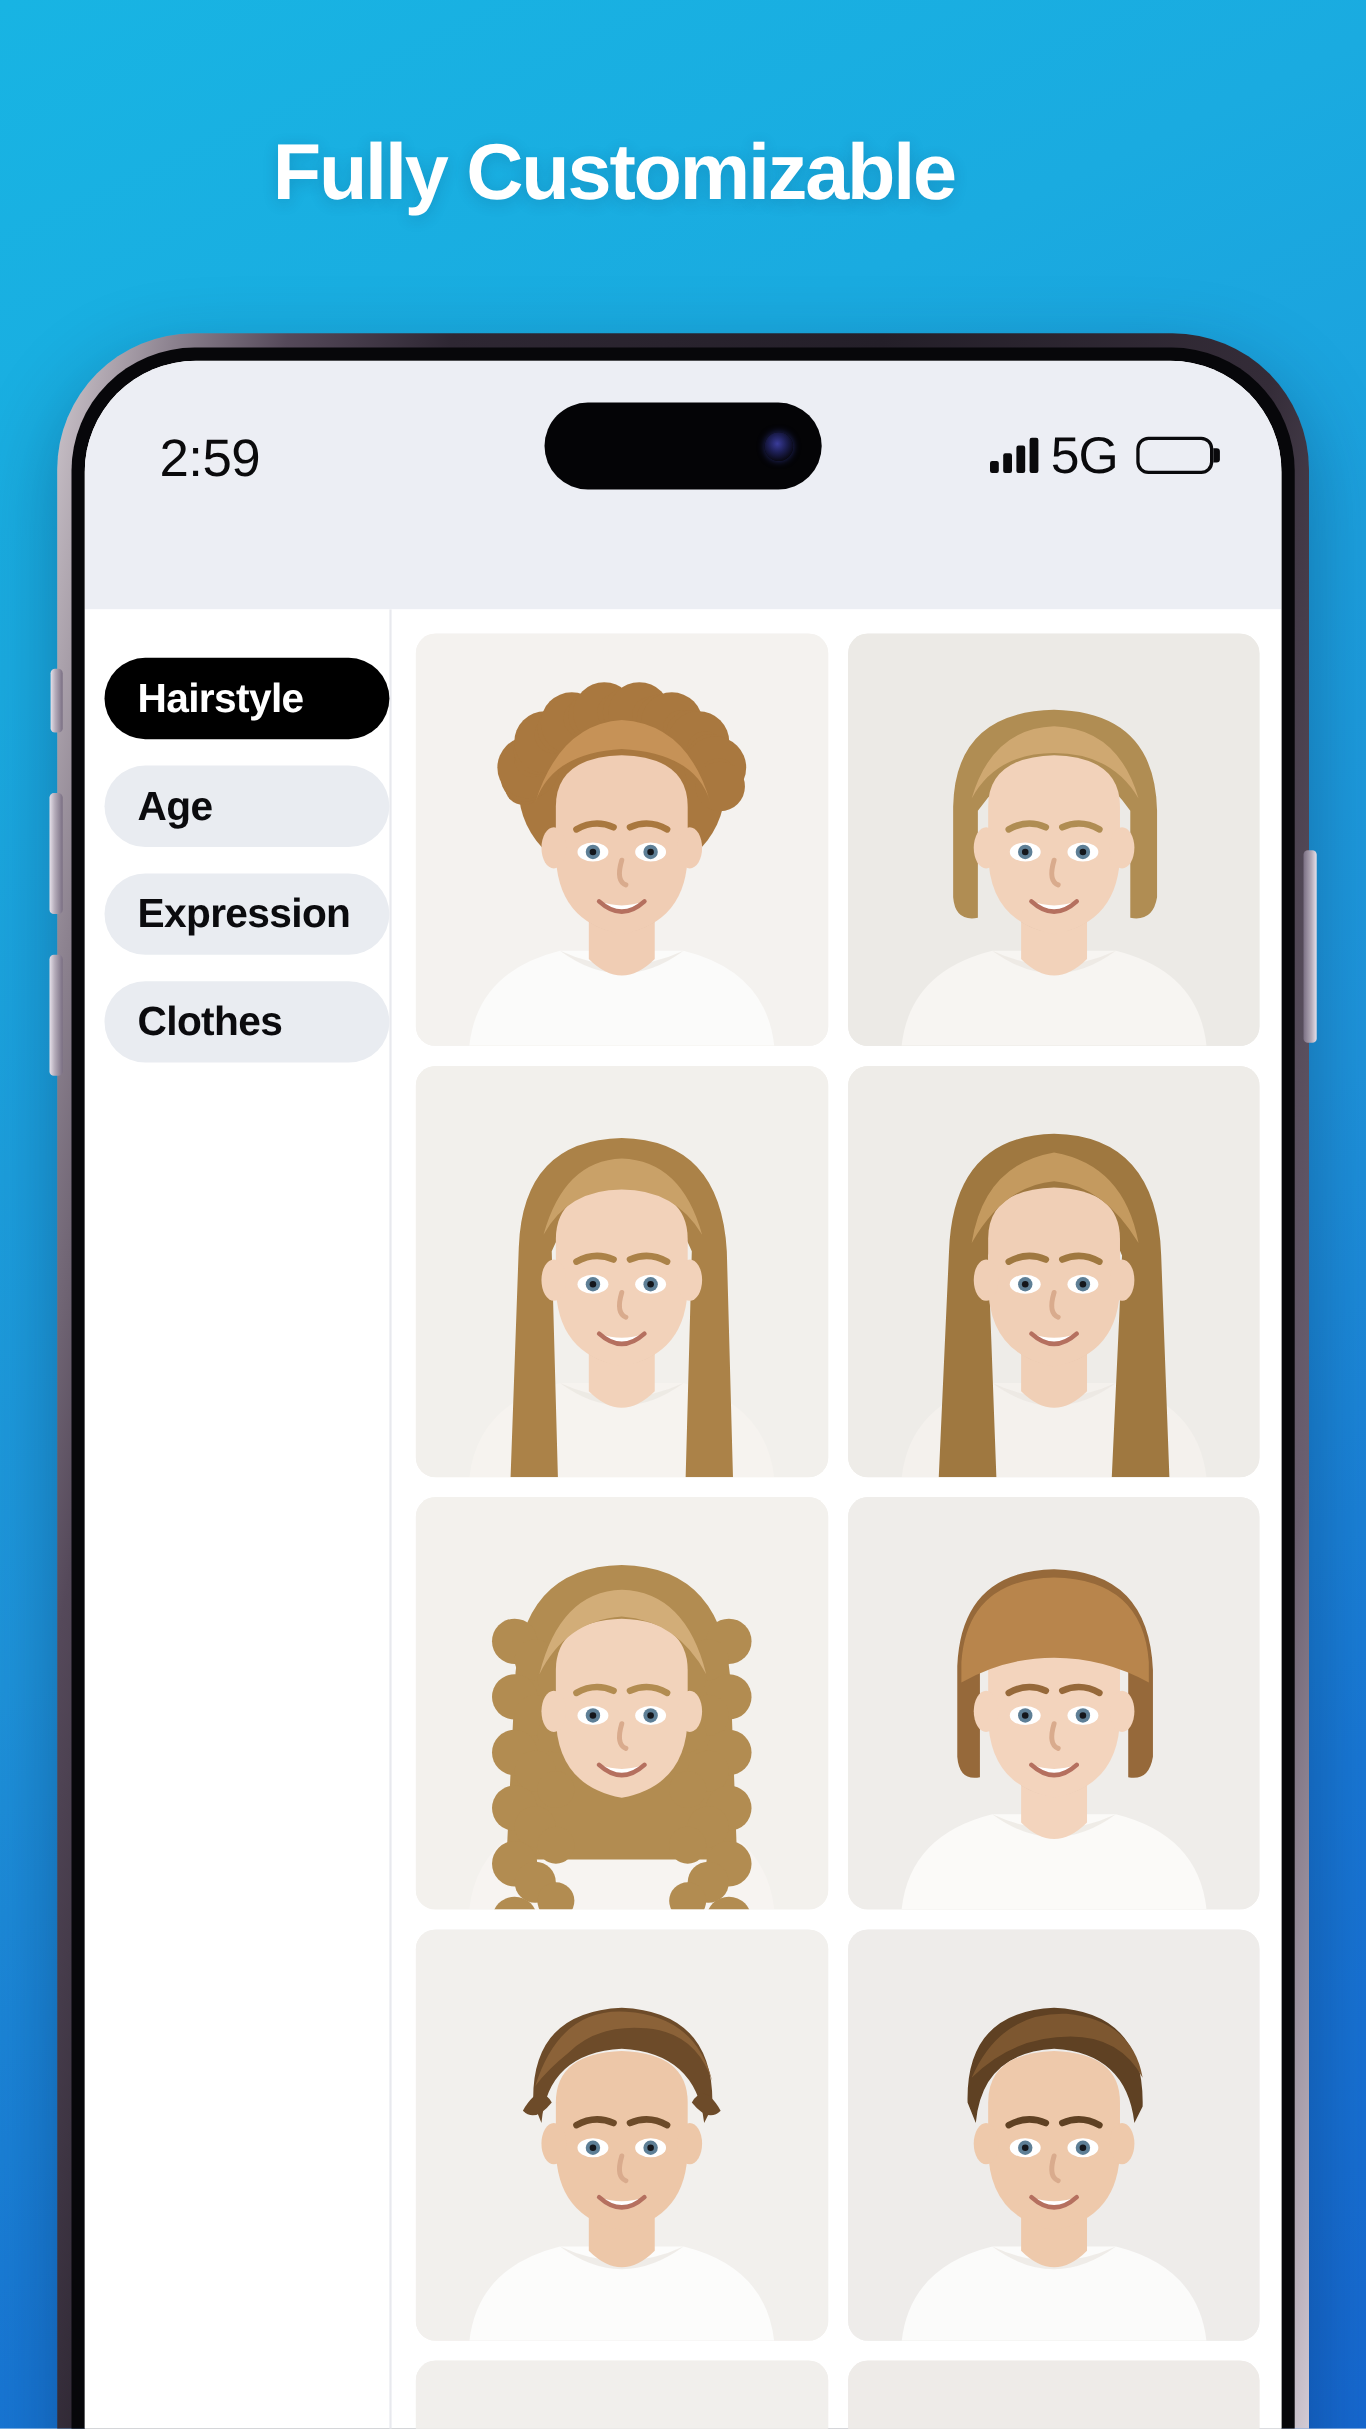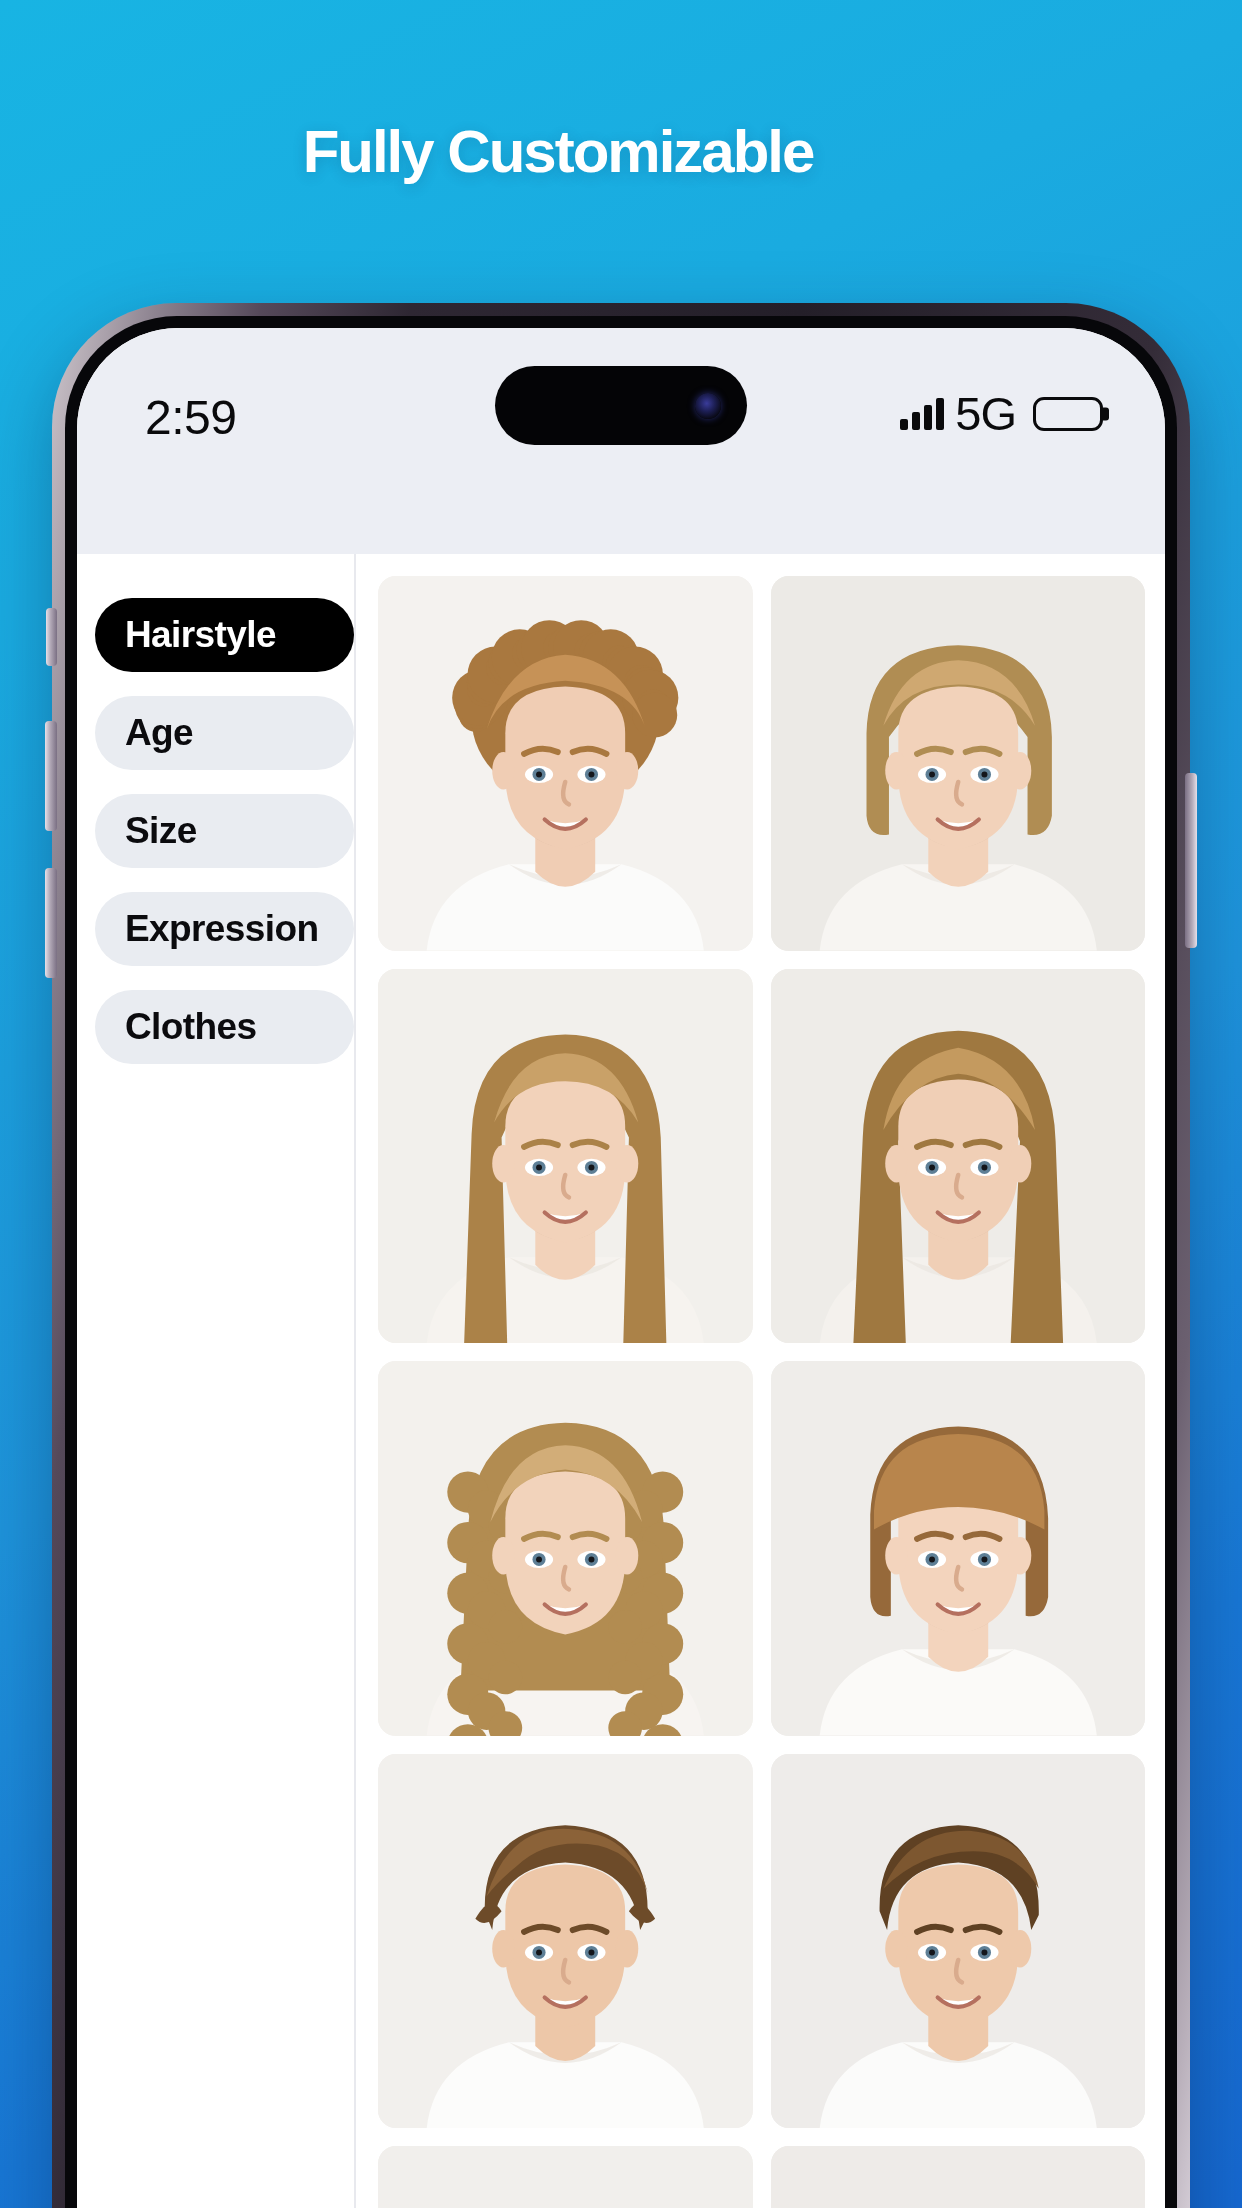--- a/index.html
+++ b/index.html
@@ -12,21 +12,21 @@
   #stage{
     position:relative; width:1242px; height:2208px;
     background:linear-gradient(155deg,#18b4e3 0%, #1aabe0 22%, #1e93da 55%, #1877d4 78%, #1668cf 100%);
     overflow:hidden;
   }
 
   
   #headline{
     position:absolute; top:120px; left:0; width:1116px;
     text-align:center; color:#ffffff;
-    font-size:60px; font-weight:bold; letter-spacing:-2px;
+    font-size:72px; font-weight:bold; letter-spacing:-2px;
     line-height:1.05;
     text-shadow:0 3px 14px rgba(0,40,80,.18);
   }
 
   
   #phone{
     position:absolute; left:52px; top:303px;
     width:1138px; height:2050px;
     border-radius:124px;
     background:linear-gradient(100deg,#cfc7cd 0%,#8d8390 7%,#55495a 14%,#2e2733 24%,#241f29 50%,#342c38 74%,#6b6070 88%,#b9b0bb 96%,#e4dee6 100%);
@@ -180,23 +180,20 @@
         </div>
 
         <div id="app">
 
           <nav id="sidebar">
             <div class="pill active">
               <span>Hairstyle</span>
             </div>
             <div class="pill">
               <span>Age</span>
-            </div>
-            <div class="pill">
-              <span>Size</span>
             </div>
             <div class="pill">
               <span>Expression</span>
             </div>
             <div class="pill">
               <span>Clothes</span>
             </div>
           </nav>
 
           <section id="grid">

